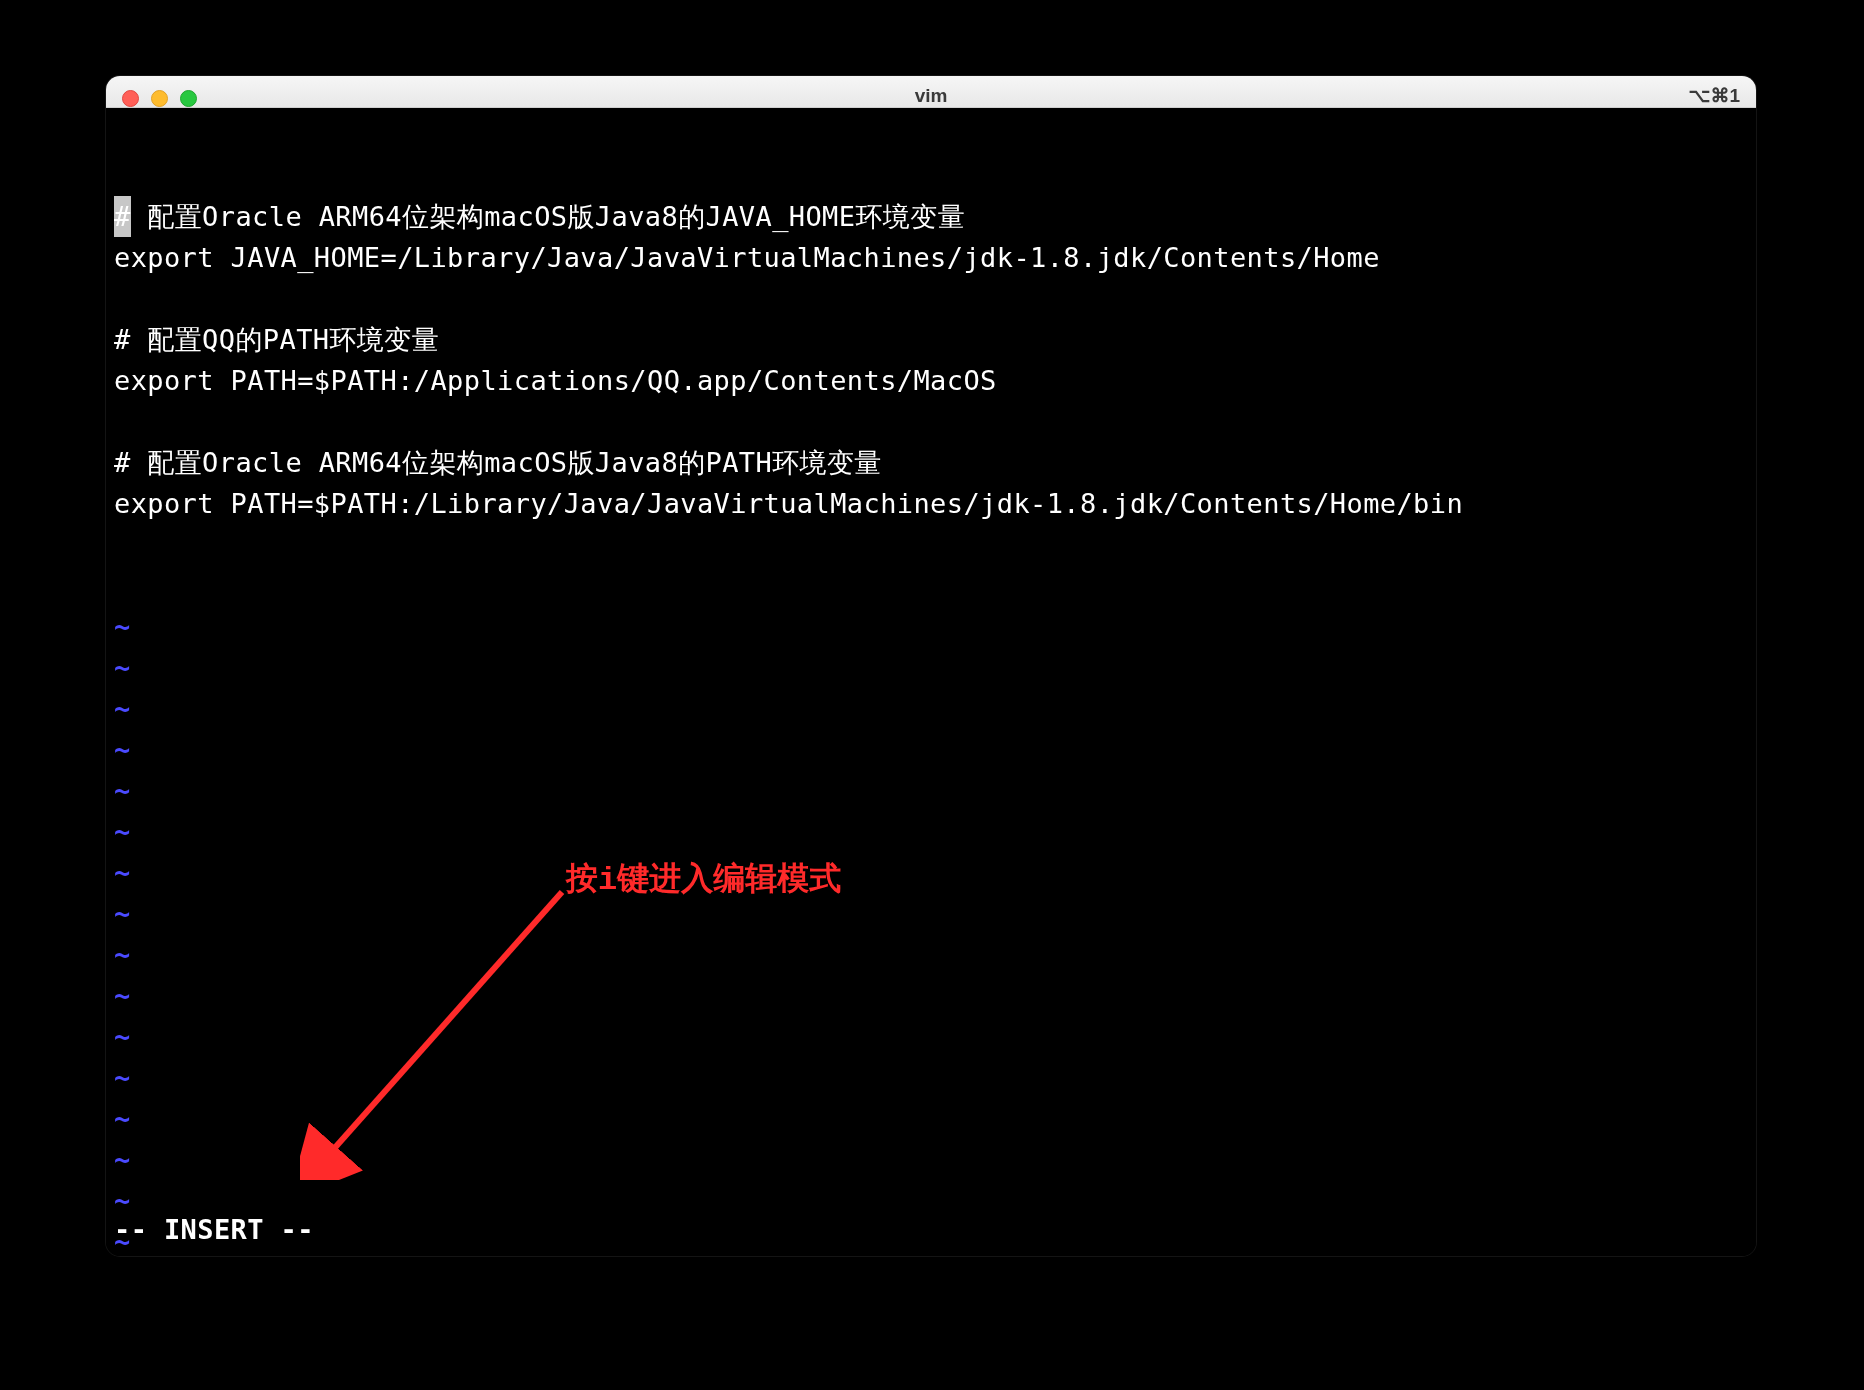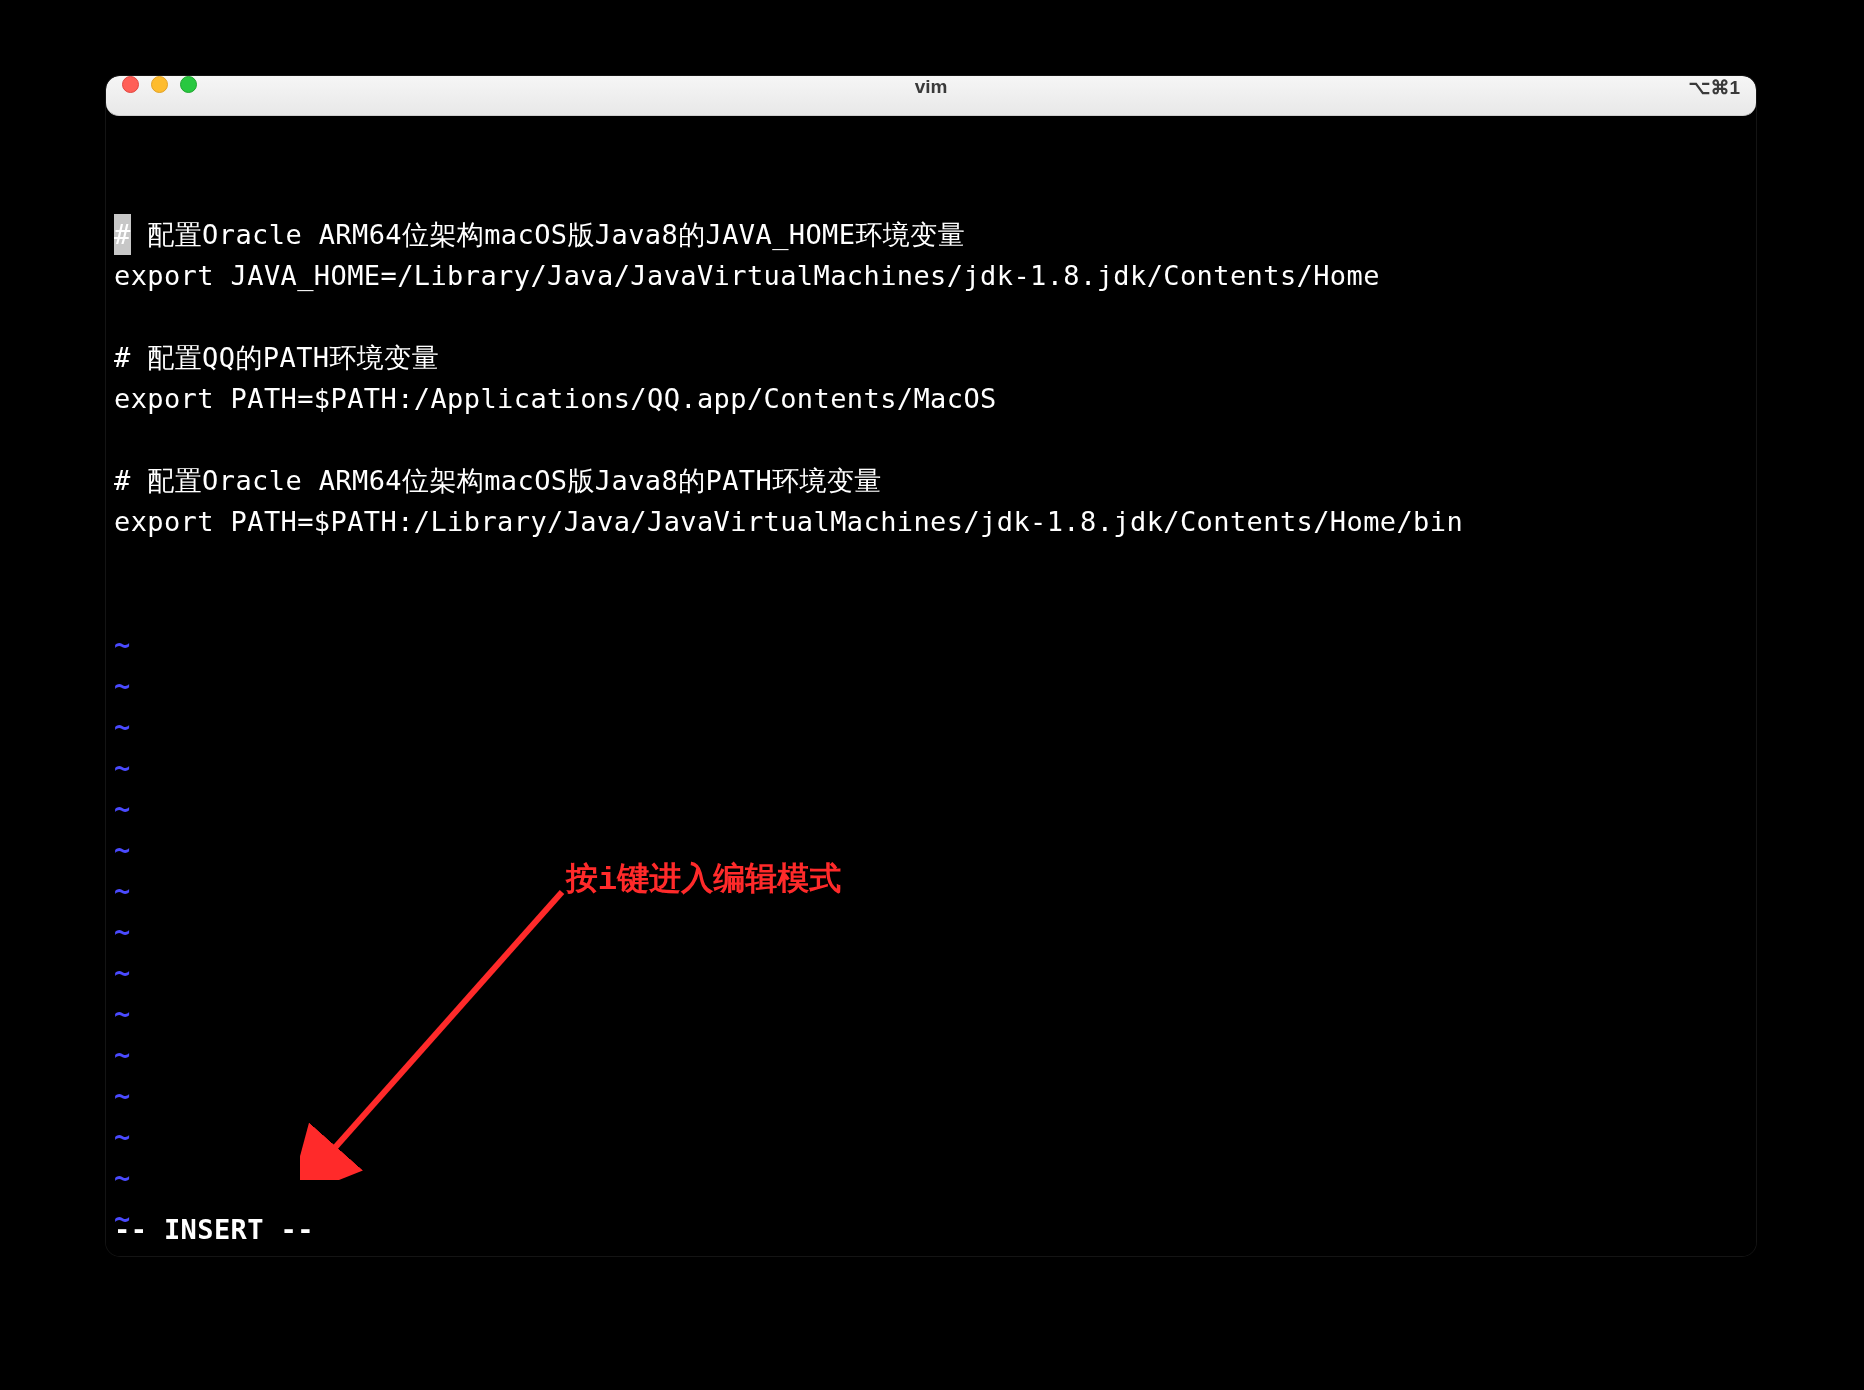--- a/index.html
+++ b/index.html
@@ -22,28 +22,27 @@
       width: 1650px;
       height: 1180px;
       background: #000;
       border-radius: 14px;
       box-shadow: 0 0 0 1px rgba(255,255,255,0.08), 0 30px 80px rgba(0,0,0,0.8);
       overflow: hidden;
       display: flex;
       flex-direction: column;
     }
     .titlebar {
-      height: 40px;
+      height: 32px;
       background: linear-gradient(#f6f6f6, #e8e8e8);
       display: flex;
-      align-items: flex-start;
+      align-items: flex-end;
       position: relative;
       flex-shrink: 0;
       border-bottom: 1px solid #cfcfcf;
-      border-radius: 13px;
     }
     .traffic-lights {
       display: flex;
       gap: 12px;
       margin-left: 16px;
     }
     .tl {
       width: 17px;
       height: 17px;
       border-radius: 50%;
@@ -68,21 +67,21 @@
       font-weight: 700;
       color: #3a3a3a;
       display: flex;
       align-items: center;
       gap: 2px;
     }
     .terminal {
       flex: 1;
       background: #000;
       color: #fff;
-      padding: 16px 8px 0 8px;
+      padding: 6px 8px 0 8px;
       font-size: 27px;
       line-height: 41px;
       white-space: pre;
       letter-spacing: 0.4px;
       position: relative;
       overflow: hidden;
     }
     .cursor-block {
       display: inline-block;
       background: #c7c7c7;

